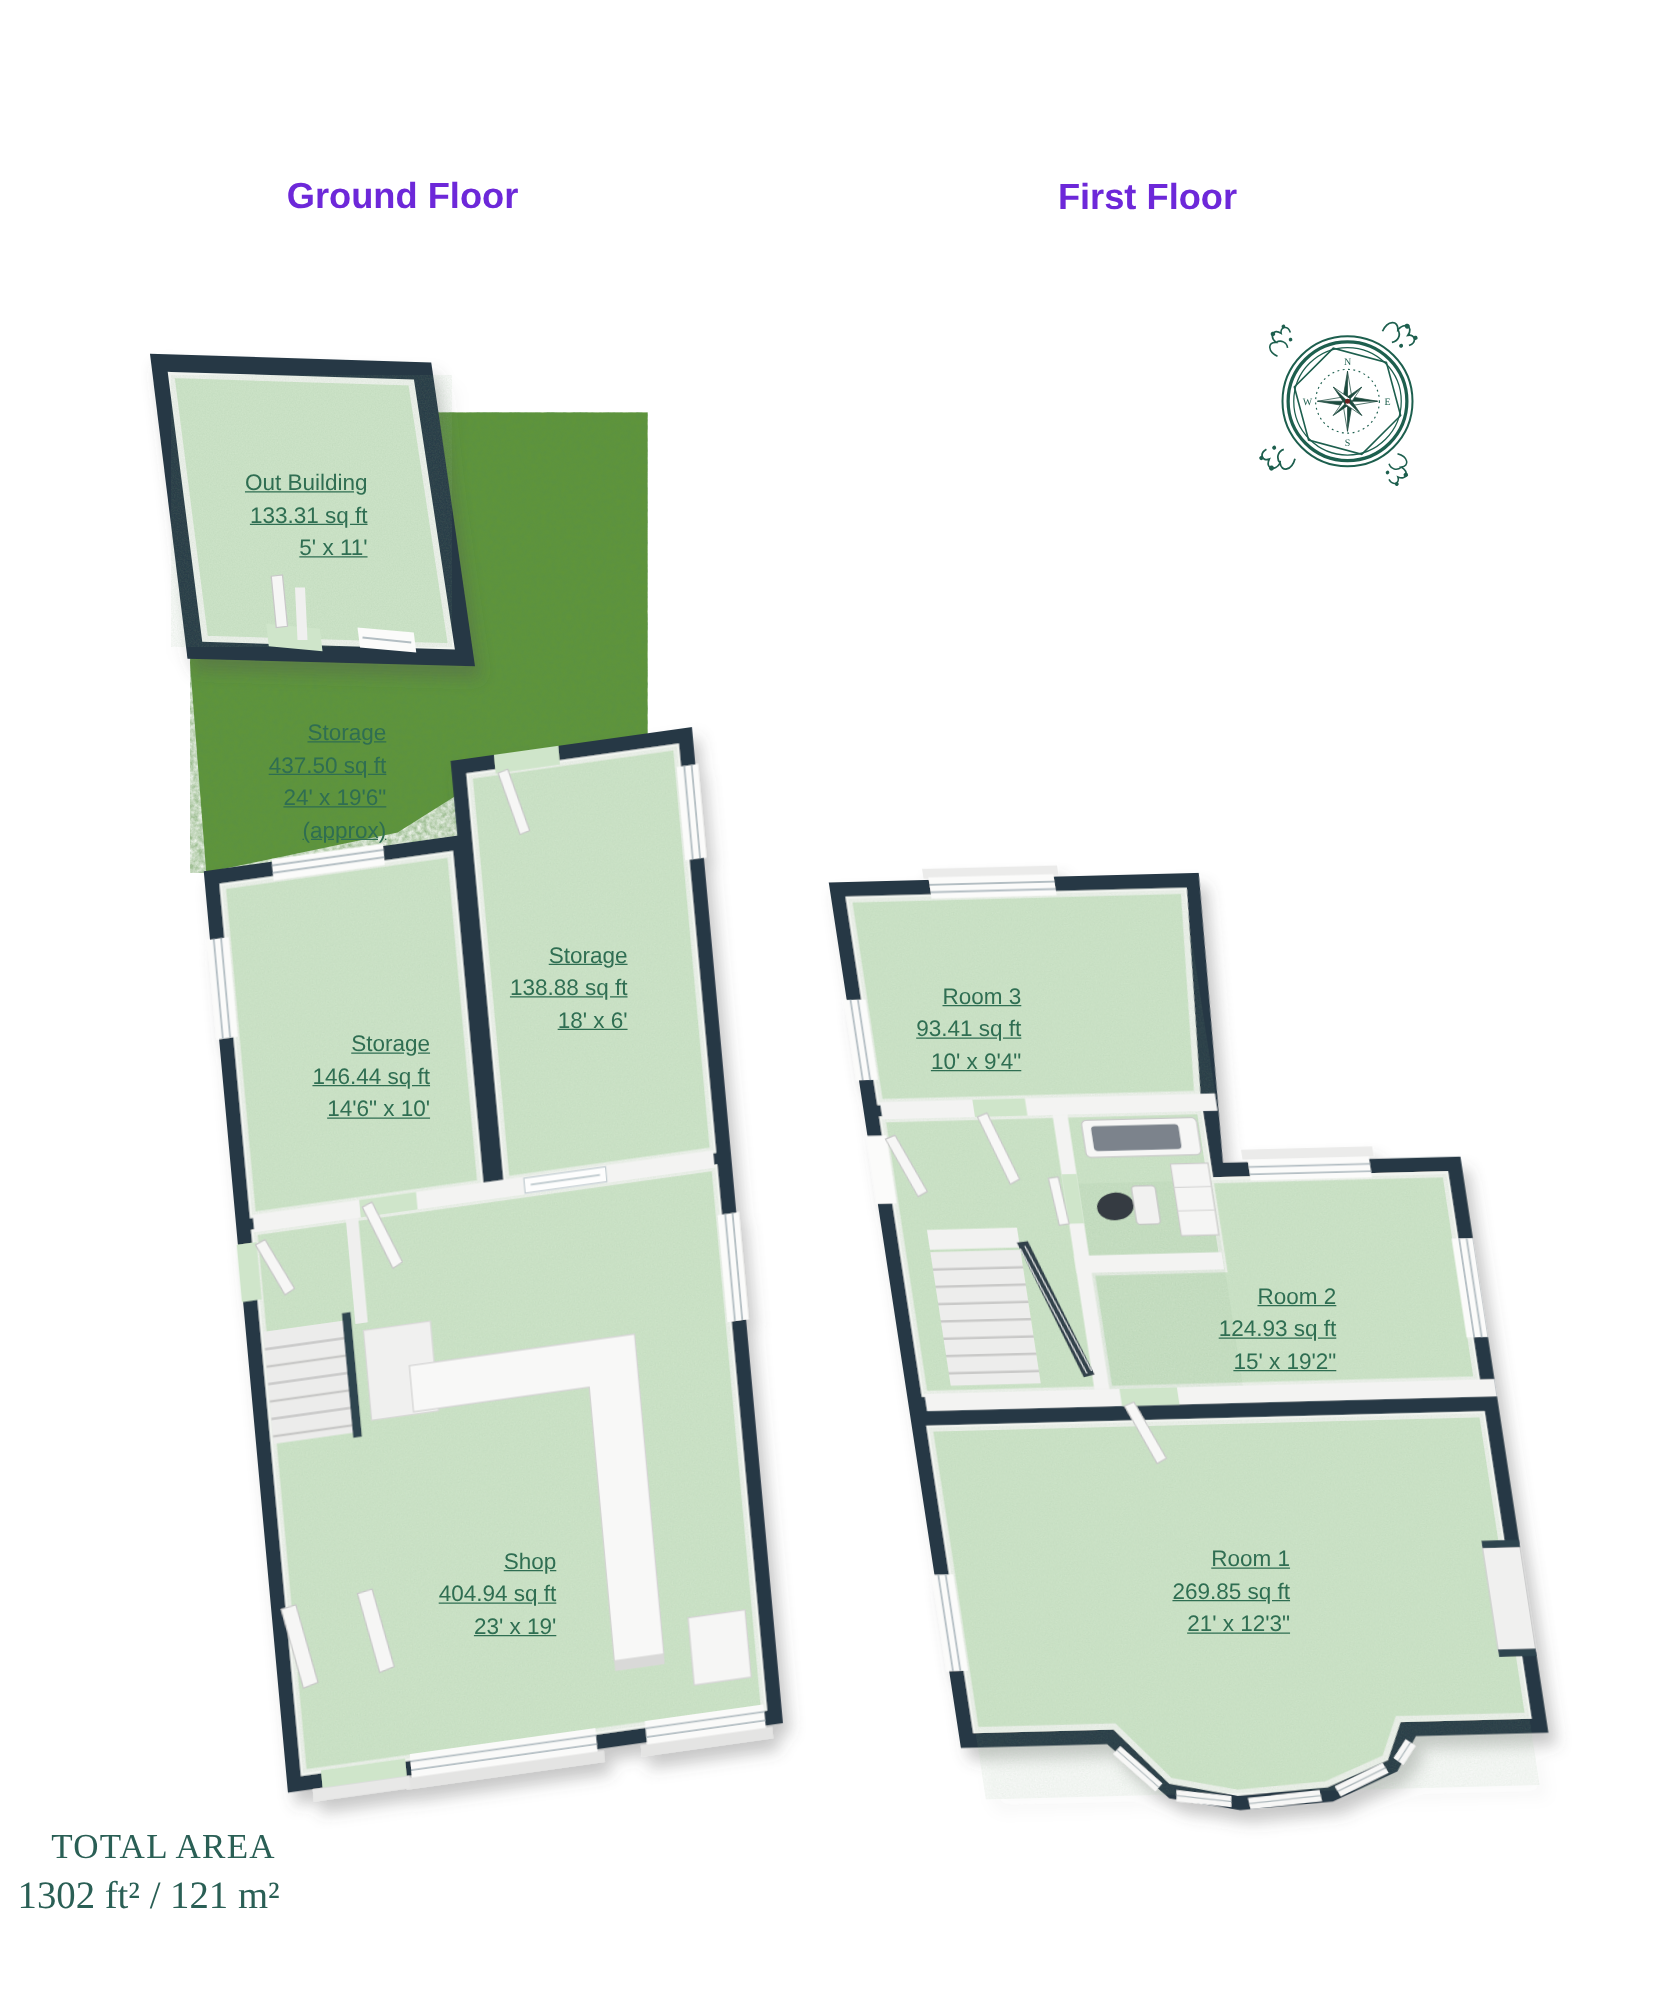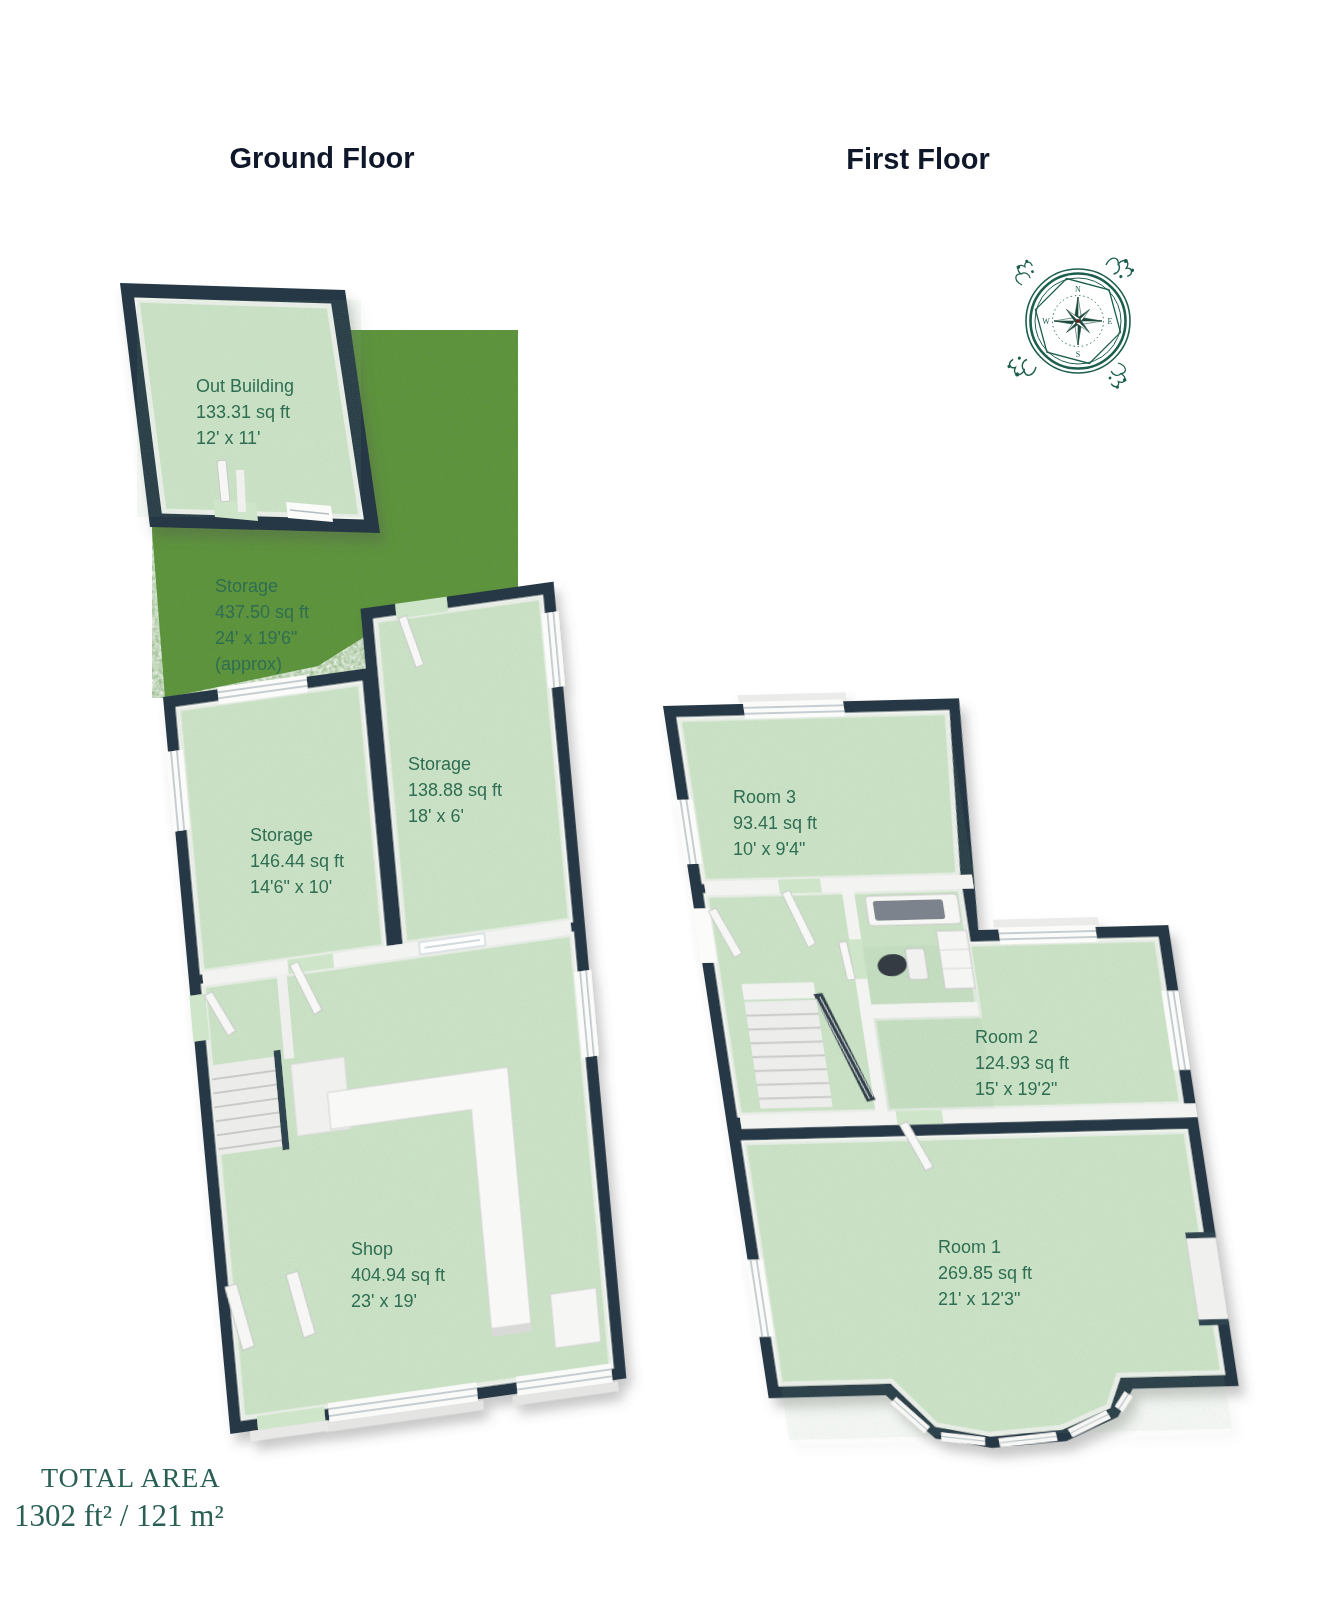--- a/index.html
+++ b/index.html
@@ -1,22 +1,22 @@
 <!DOCTYPE html>
 <html><head>
 <meta charset="utf-8">
 <style>
   html,body{margin:0;padding:0;background:#ffffff;}
   .canvas{position:relative;width:1335px;height:1600px;background:#ffffff;overflow:hidden;
           font-family:"Liberation Sans",sans-serif;}
   .plan-svg{position:absolute;left:0;top:0;}
   .floor-title{position:absolute;transform:translate(-50%,-50%);font-weight:bold;
-               font-size:29px;color:#0f172a;white-space:nowrap;}
-  .room-label{position:absolute;transform:translate(-50%,-50%);text-align:left;
-              color:#2f6e52;font-size:18px;line-height:26px;white-space:nowrap;}
+               font-size:29px;color:#6d28d9;white-space:nowrap;}
+  .room-label{position:absolute;transform:translate(-50%,-50%);text-align:right;
+              color:#2f6e52;font-size:18px;line-height:26px;white-space:nowrap;text-decoration:underline;}
   .room-label span{display:block;}
   .total-area{position:absolute;left:14px;top:1462px;color:#2a5f55;
               font-family:"Liberation Serif",serif;}
   .total-area .l1{font-size:28px;letter-spacing:1px;margin-left:27px;}
   .total-area .l2{font-size:31px;margin-top:4px;}
 </style>
 </head>
 <body>
 
 <div class="canvas">
@@ -277,21 +277,21 @@
     <use href="#orn" transform="translate(-42,46) rotate(150)"></use>
   </g>
 </svg>
 
 <div class="floor-title" style="left:322px;top:158px">Ground Floor</div>
 <div class="floor-title" style="left:918px;top:159px">First Floor</div>
 
 <div class="room-label" style="left:245px;top:412px">
   <span>Out Building</span>
   <span>133.31 sq ft</span>
-  <span>12' x 11'</span>
+  <span>5' x 11'</span>
 </div>
 
 <div class="room-label" style="left:262px;top:625px">
   <span>Storage</span>
   <span>437.50 sq ft</span>
   <span>24' x 19'6"</span>
   <span>(approx)</span>
 </div>
 
 <div class="room-label" style="left:297px;top:861px">

